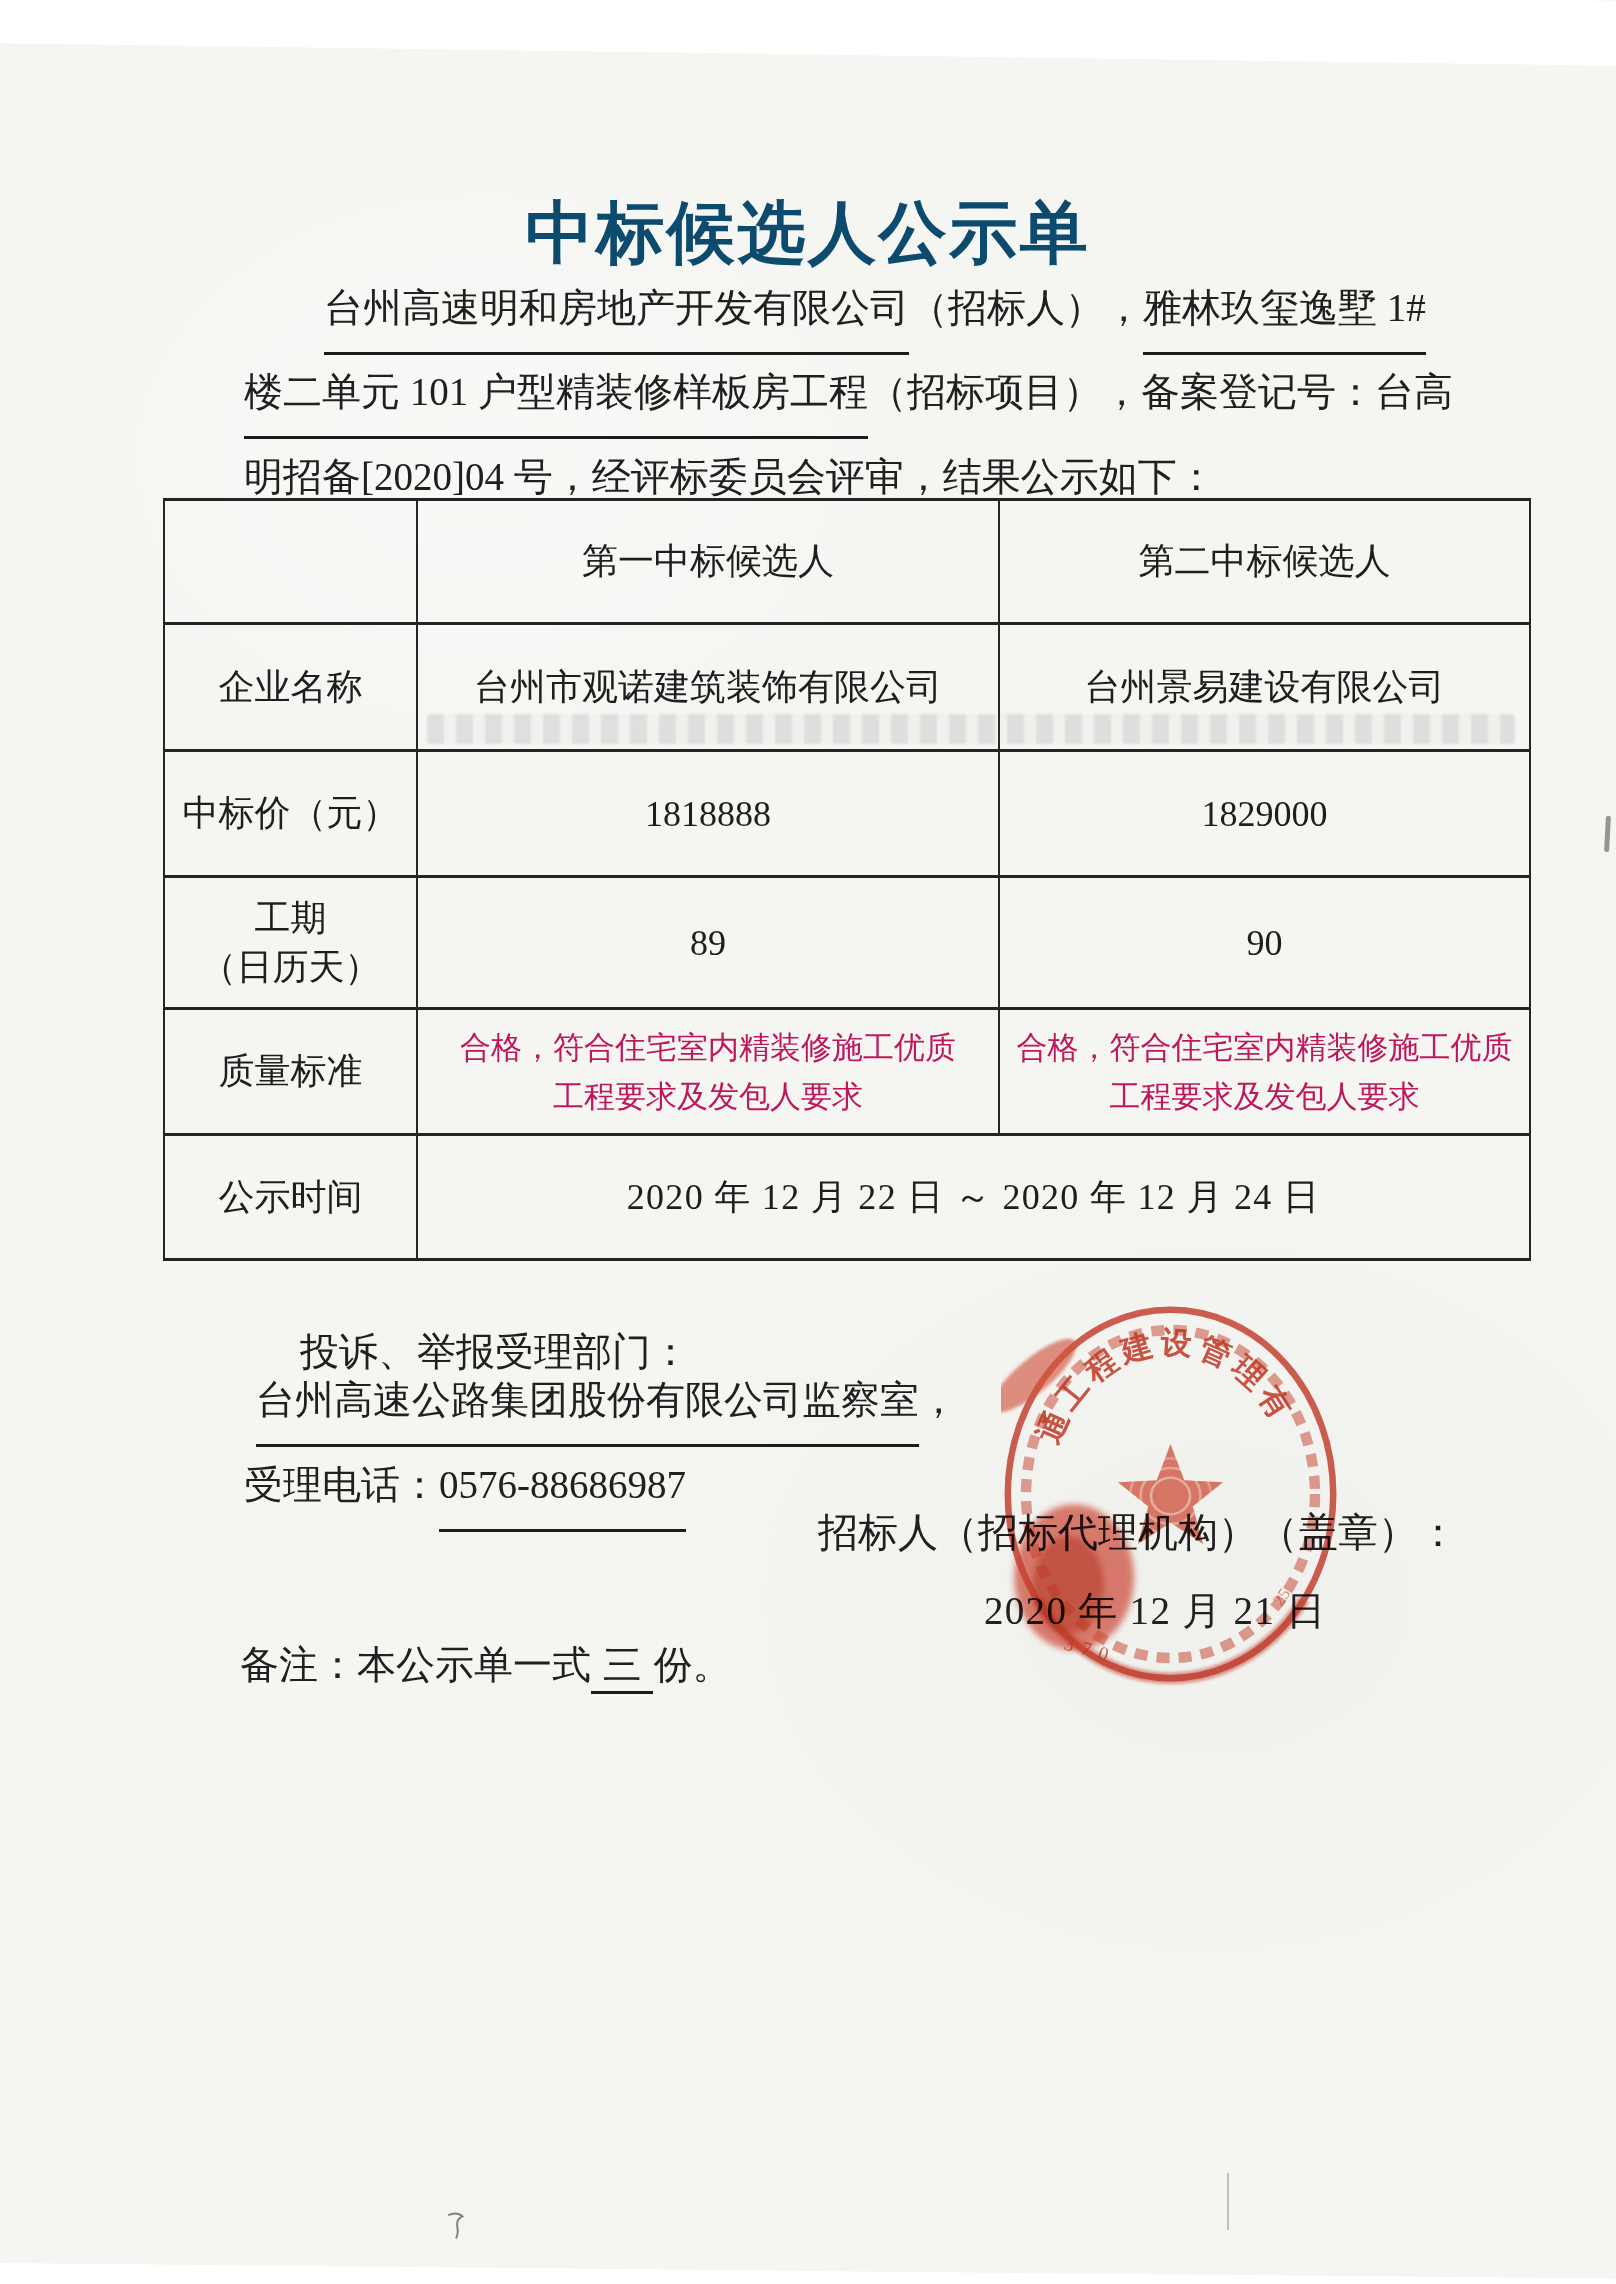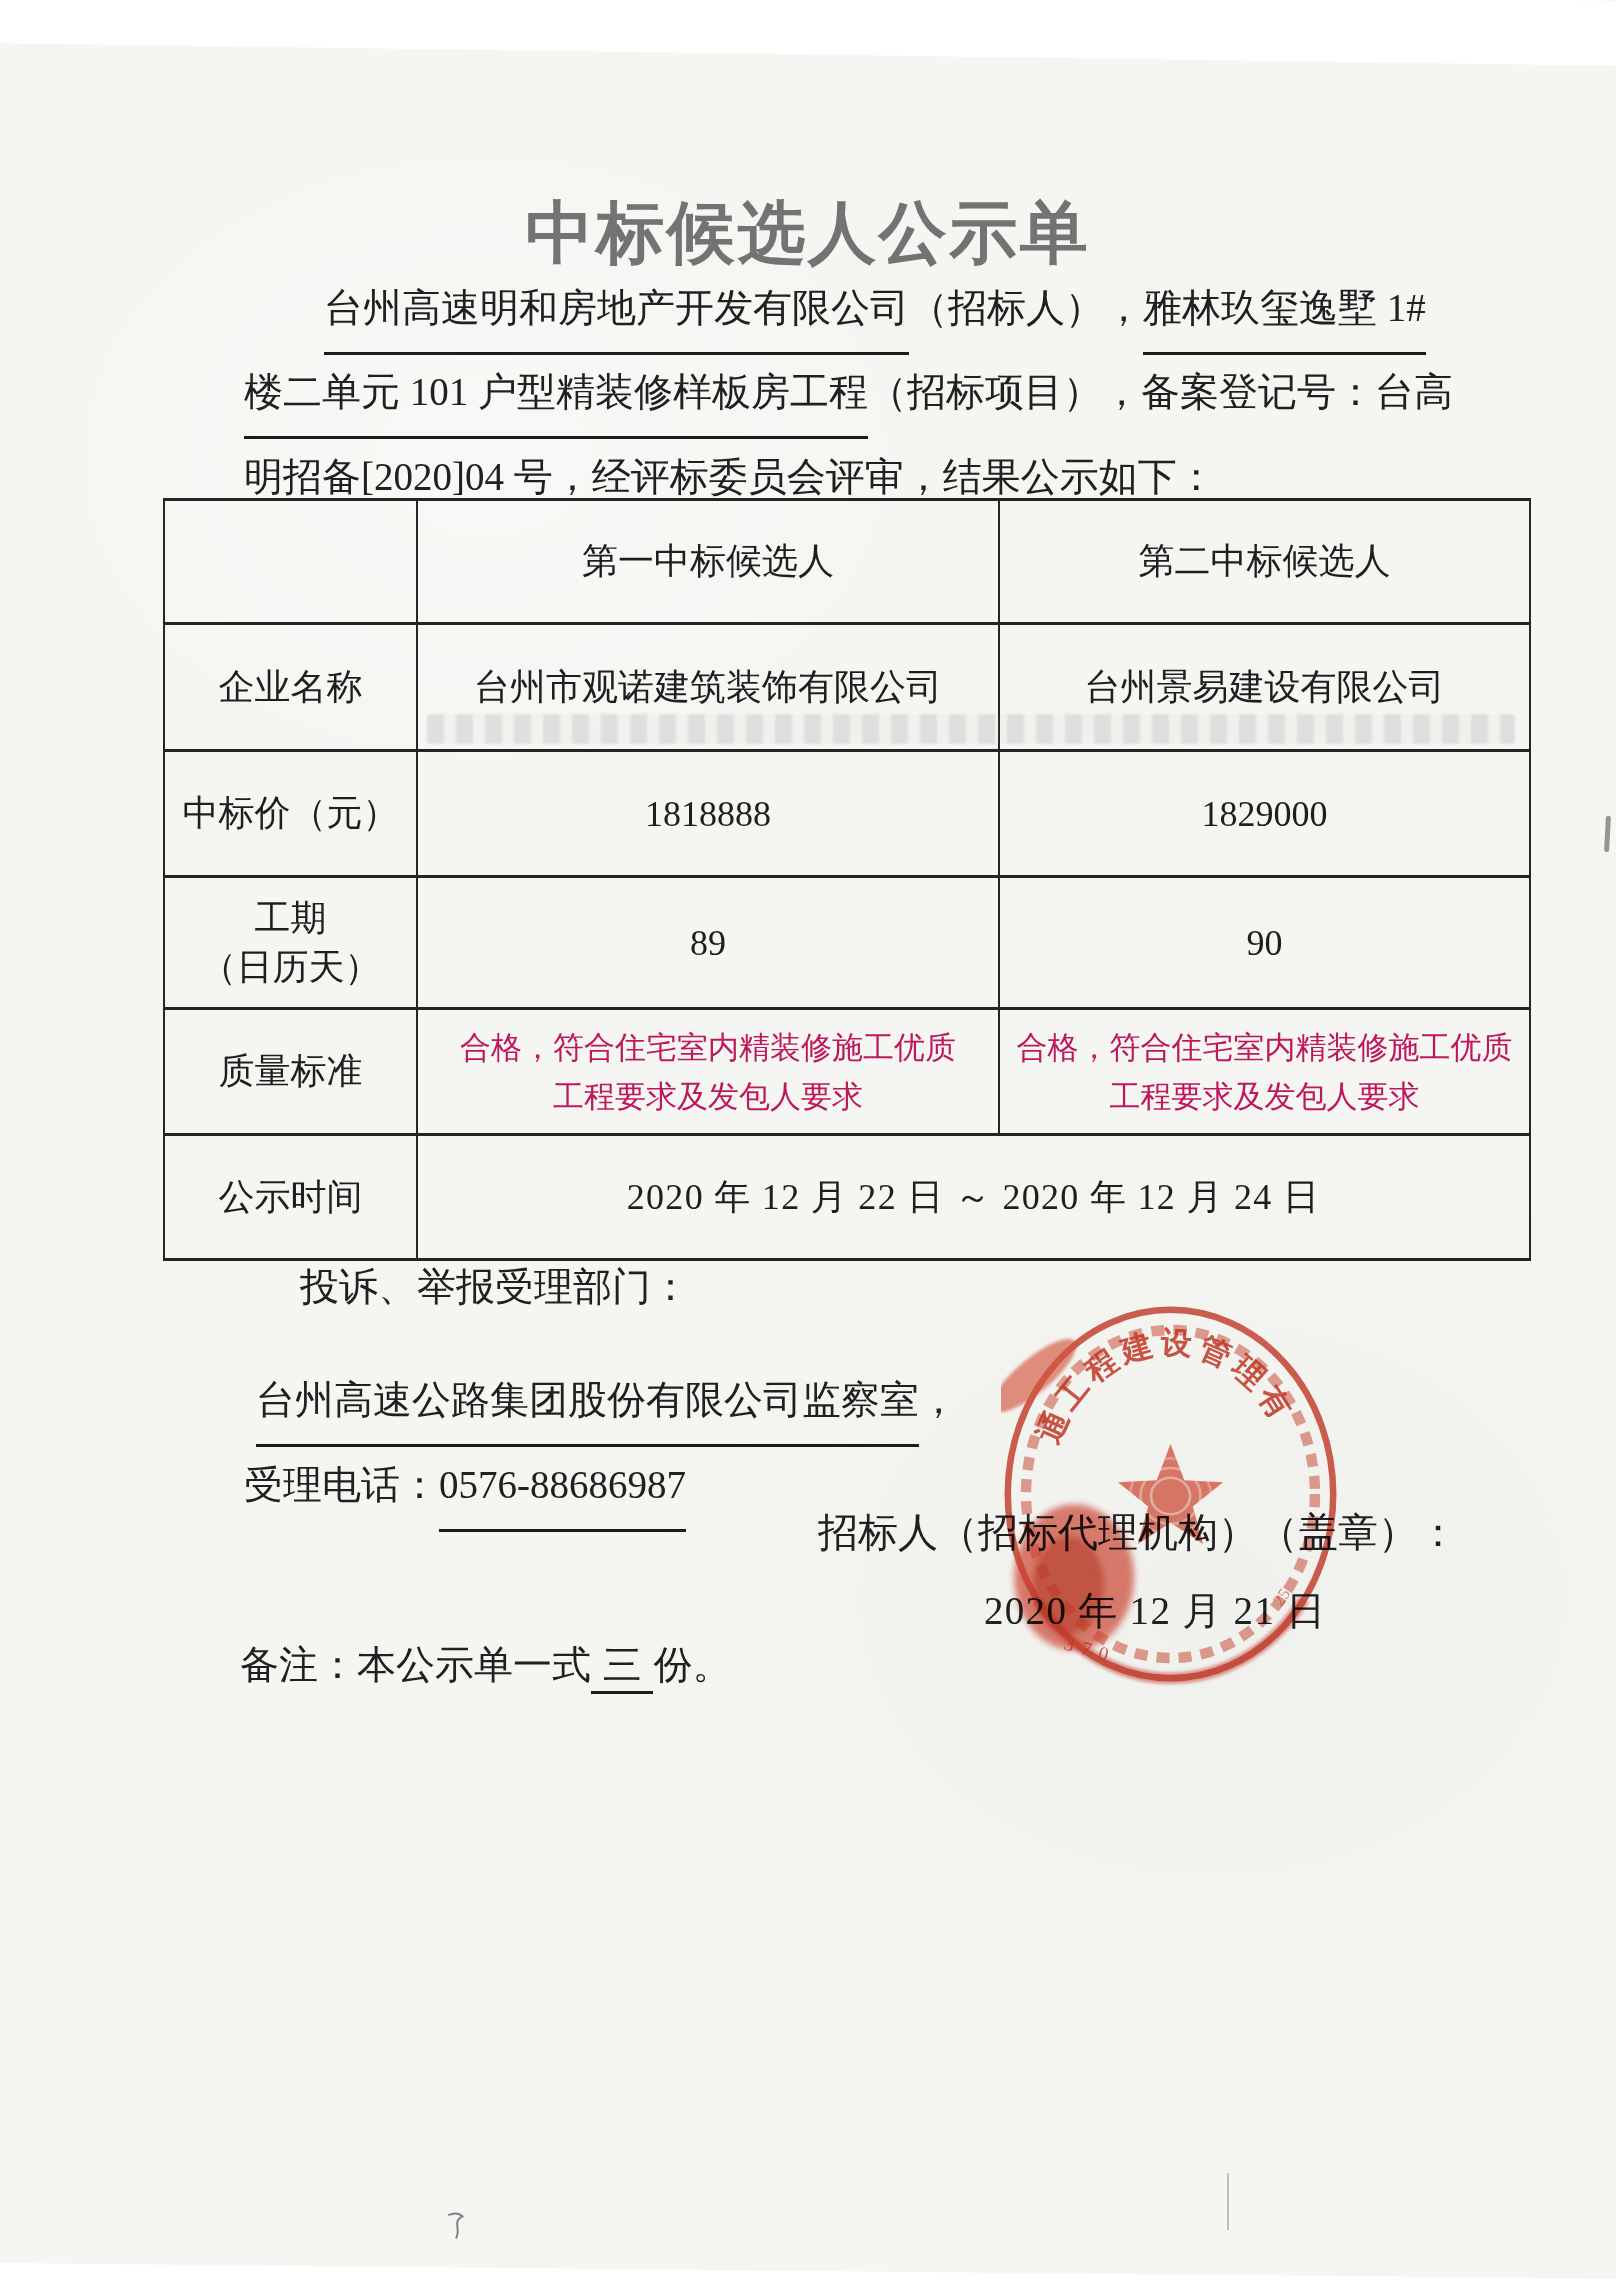--- a/index.html
+++ b/index.html
@@ -14,21 +14,21 @@
     position:absolute;inset:0;z-index:0;
     background:
       radial-gradient(782px 586px at 30% 20%, rgba(255,255,255,.35), rgba(0,0,0,0) 60%),
       radial-gradient(912px 717px at 75% 70%, rgba(225,225,220,.25), rgba(0,0,0,0) 65%);
   }
   .abs{position:absolute;}
   
   .doc-title{
     left:0;top:188px;width:1616px;text-align:center;
     font-family:Liberation Mono, monospace;
-    font-weight:700;font-size:68px;letter-spacing:2.6px;color:#737373;
+    font-weight:700;font-size:68px;letter-spacing:2.6px;color:#0c4a6e;
     z-index:2;
   }
   
   .intro-line{font-size:39px;line-height:1.16;white-space:nowrap;z-index:2;color:#202020;}
   .u{border-bottom:3.3px solid #1c1c1c;padding-bottom:23px;}
   
   .doc-table{
     left:163px;top:498px;width:1366px;z-index:2;
     border-collapse:collapse;table-layout:fixed;
   }
@@ -132,21 +132,21 @@
   </tr>
   <tr style="height:125px">
     <td>公示时间</td>
     <td class="period-cell" colspan="2">2020 年 12 月 22 日 ～ 2020 年 12 月 24 日</td>
   </tr>
 </tbody>
   </table>
 
 <div class="smudge abs"></div>
 
-<div class="ft abs" style="left:300px;top:1260px;">投诉、举报受理部门：</div>
+<div class="ft abs" style="left:300px;top:1325px;">投诉、举报受理部门：</div>
 <div class="ft abs" style="left:256px;top:1373px;">
   <span class="u">台州高速公路集团股份有限公司监察室</span><span>，</span>
 </div>
 <div class="ft abs" style="left:244px;top:1458px;">
   <span>受理电话：</span><span class="u">0576-88686987</span>
 </div>
 <div class="ft ft-sign abs" style="left:818px;top:1505px;">招标人（招标代理机构）（盖章）：</div>
 <div class="ft abs" style="left:984px;top:1584px;letter-spacing:1.3px;">2020 年 12 月 21 日</div>
 <div class="ft abs" style="left:240px;top:1638px;">
   <span>备注：本公示单一式</span><span class="u" style="padding:0 11.7px 4.6px 11.7px;">三</span><span>份。</span>

